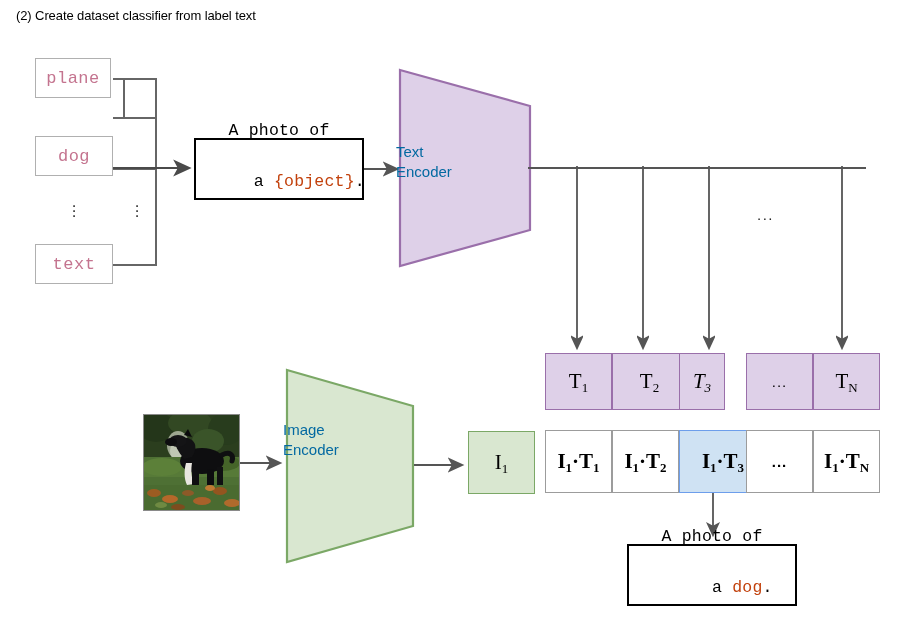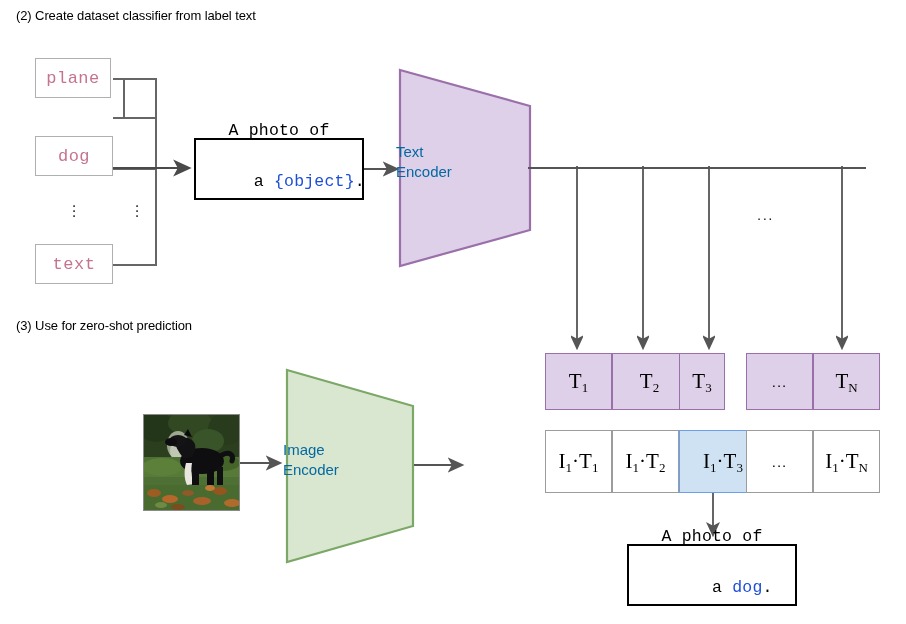--- a/index.html
+++ b/index.html
@@ -62,21 +62,21 @@
     font-family: "Liberation Mono", monospace;
     font-size: 16.5px;
     color: #000000;
     display: flex;
     flex-direction: column;
     align-items: center;
     justify-content: center;
     line-height: 1.55;
     letter-spacing: 0.2px;
   }
-  .prompt-box .pink { color: #1d4ed8; }
+  .prompt-box .pink { color: #c2410c; }
   .prompt-line { white-space: pre; }
 
   
   .encoder-label {
     position: absolute;
     text-align: left;
     font-family: "Liberation Sans", sans-serif;
     font-size: 15px;
     color: #0369a1;
     line-height: 1.35;
@@ -94,20 +94,21 @@
     font-size: 21px;
     color: #000000;
   }
   .cell-t {
     background: #ded0e8;
     border: 1.5px solid #9a6faa;
   }
   .cell-p {
     background: #ffffff;
     border: 1.5px solid #9c9c9c;
+    font-weight: bold;
   }
   .cell-p.hl {
     background: #cfe2f3;
     border: 1.5px solid #6d9eeb;
   }
   .cell sub {
     font-size: 13px;
     vertical-align: -0.28em;
     line-height: 0;
   }
@@ -153,21 +154,20 @@
         <path d="M0,0.6 L8.4,4.5 L0,8.4 L2.1,4.5 Z" fill="#4a4a4a"></path>
       </marker>
       <marker id="ahg" markerWidth="9" markerHeight="9" refX="7.2" refY="4.5" orient="auto">
         <path d="M0,0.6 L8.4,4.5 L0,8.4 L2.1,4.5 Z" fill="#555555"></path>
       </marker>
     </defs>
   </svg>
 
   <div class="abs section-title" style="left:16px; top:8px;">(2) Create dataset classifier from label text</div>
 
-  <div class="abs section-title" style="left:16px; top:318px;">(3) Use for zero-shot prediction</div>
 
   <div class="abs label-box" style="left:35px; top:58px; width:76px; height:40px;">
     <span>plane</span>
   </div>
 
 
   <div class="abs label-box" style="left:35px; top:136px; width:78px; height:40px;">
     <span>dog</span>
   </div>
 
@@ -232,21 +232,21 @@
   </svg>
 
   <div class="abs inline-dots" style="left:757px; top:206px;">...</div>
 
   <div class="abs cell cell-t" style="left:545px; top:353px; width:67px; height:57px;">
     <span><span>T</span><sub>1</sub></span>
   </div>
   <div class="abs cell cell-t" style="left:612px; top:353px; width:75px; height:57px;">
     <span><span>T</span><sub>2</sub></span>
   </div>
-  <div class="abs cell cell-t" style="left:679px; top:353px; width:46px; height:57px;">
+  <div class="abs cell cell-t" style="left:679px; top:353px; width:46px; height:57px;font-style:italic;">
     <span><span>T</span><sub>3</sub></span>
   </div>
   <div class="abs cell cell-t" style="left:746px; top:353px; width:67px; height:57px;">
     <span class="dots">...</span>
   </div>
   <div class="abs cell cell-t" style="left:813px; top:353px; width:67px; height:57px;">
     <span><span>T</span><sub>N</sub></span>
   </div>
 
   <div class="abs cell cell-p" style="left:545px; top:430px; width:67px; height:63px;">
@@ -314,27 +314,30 @@
     </svg>
   </div>
 
   <svg class="abs" style="left:240px; top:447px;" width="50" height="32">
     <line x1="0" y1="16" x2="40" y2="16" stroke="#555555" stroke-width="2" marker-end="url(#ahg)"></line>
   </svg>
 
   <svg class="abs" style="left:283px; top:366px;" width="136" height="200">
     <polygon points="4,4 130,40 130,160 4,196" fill="#d9e7d0" stroke="#7ba866" stroke-width="2.2"></polygon>
   </svg>
-  <div class="encoder-label" style="left:283px; top:440px; width:136px;">Image
+  <div class="encoder-label" style="left:283px; top:420px; width:136px;">Image
 Encoder</div>
 
   <svg class="abs" style="left:414px; top:449px;" width="58" height="32">
     <line x1="0" y1="16" x2="48" y2="16" stroke="#555555" stroke-width="2" marker-end="url(#ahg)"></line>
   </svg>
 
+  <div class="abs img-emb" style="left:468px; top:431px; width:67px; height:63px;">
+    <span><span>I</span><sub style="font-size:13px; vertical-align:-0.28em; line-height:0;">1</sub></span>
+  </div>
 
   <svg class="abs" style="left:706px; top:493px;" width="14" height="52">
     <line x1="7" y1="0" x2="7" y2="42" stroke="#555555" stroke-width="1.8" marker-end="url(#ahg)"></line>
   </svg>
 
   <div class="abs prompt-box" style="left:627px; top:544px; width:170px; height:62px;">
     <div class="prompt-line">A photo of</div>
     <div class="prompt-line">
       <span>a </span><span class="pink">dog</span><span>.</span>
     </div>

